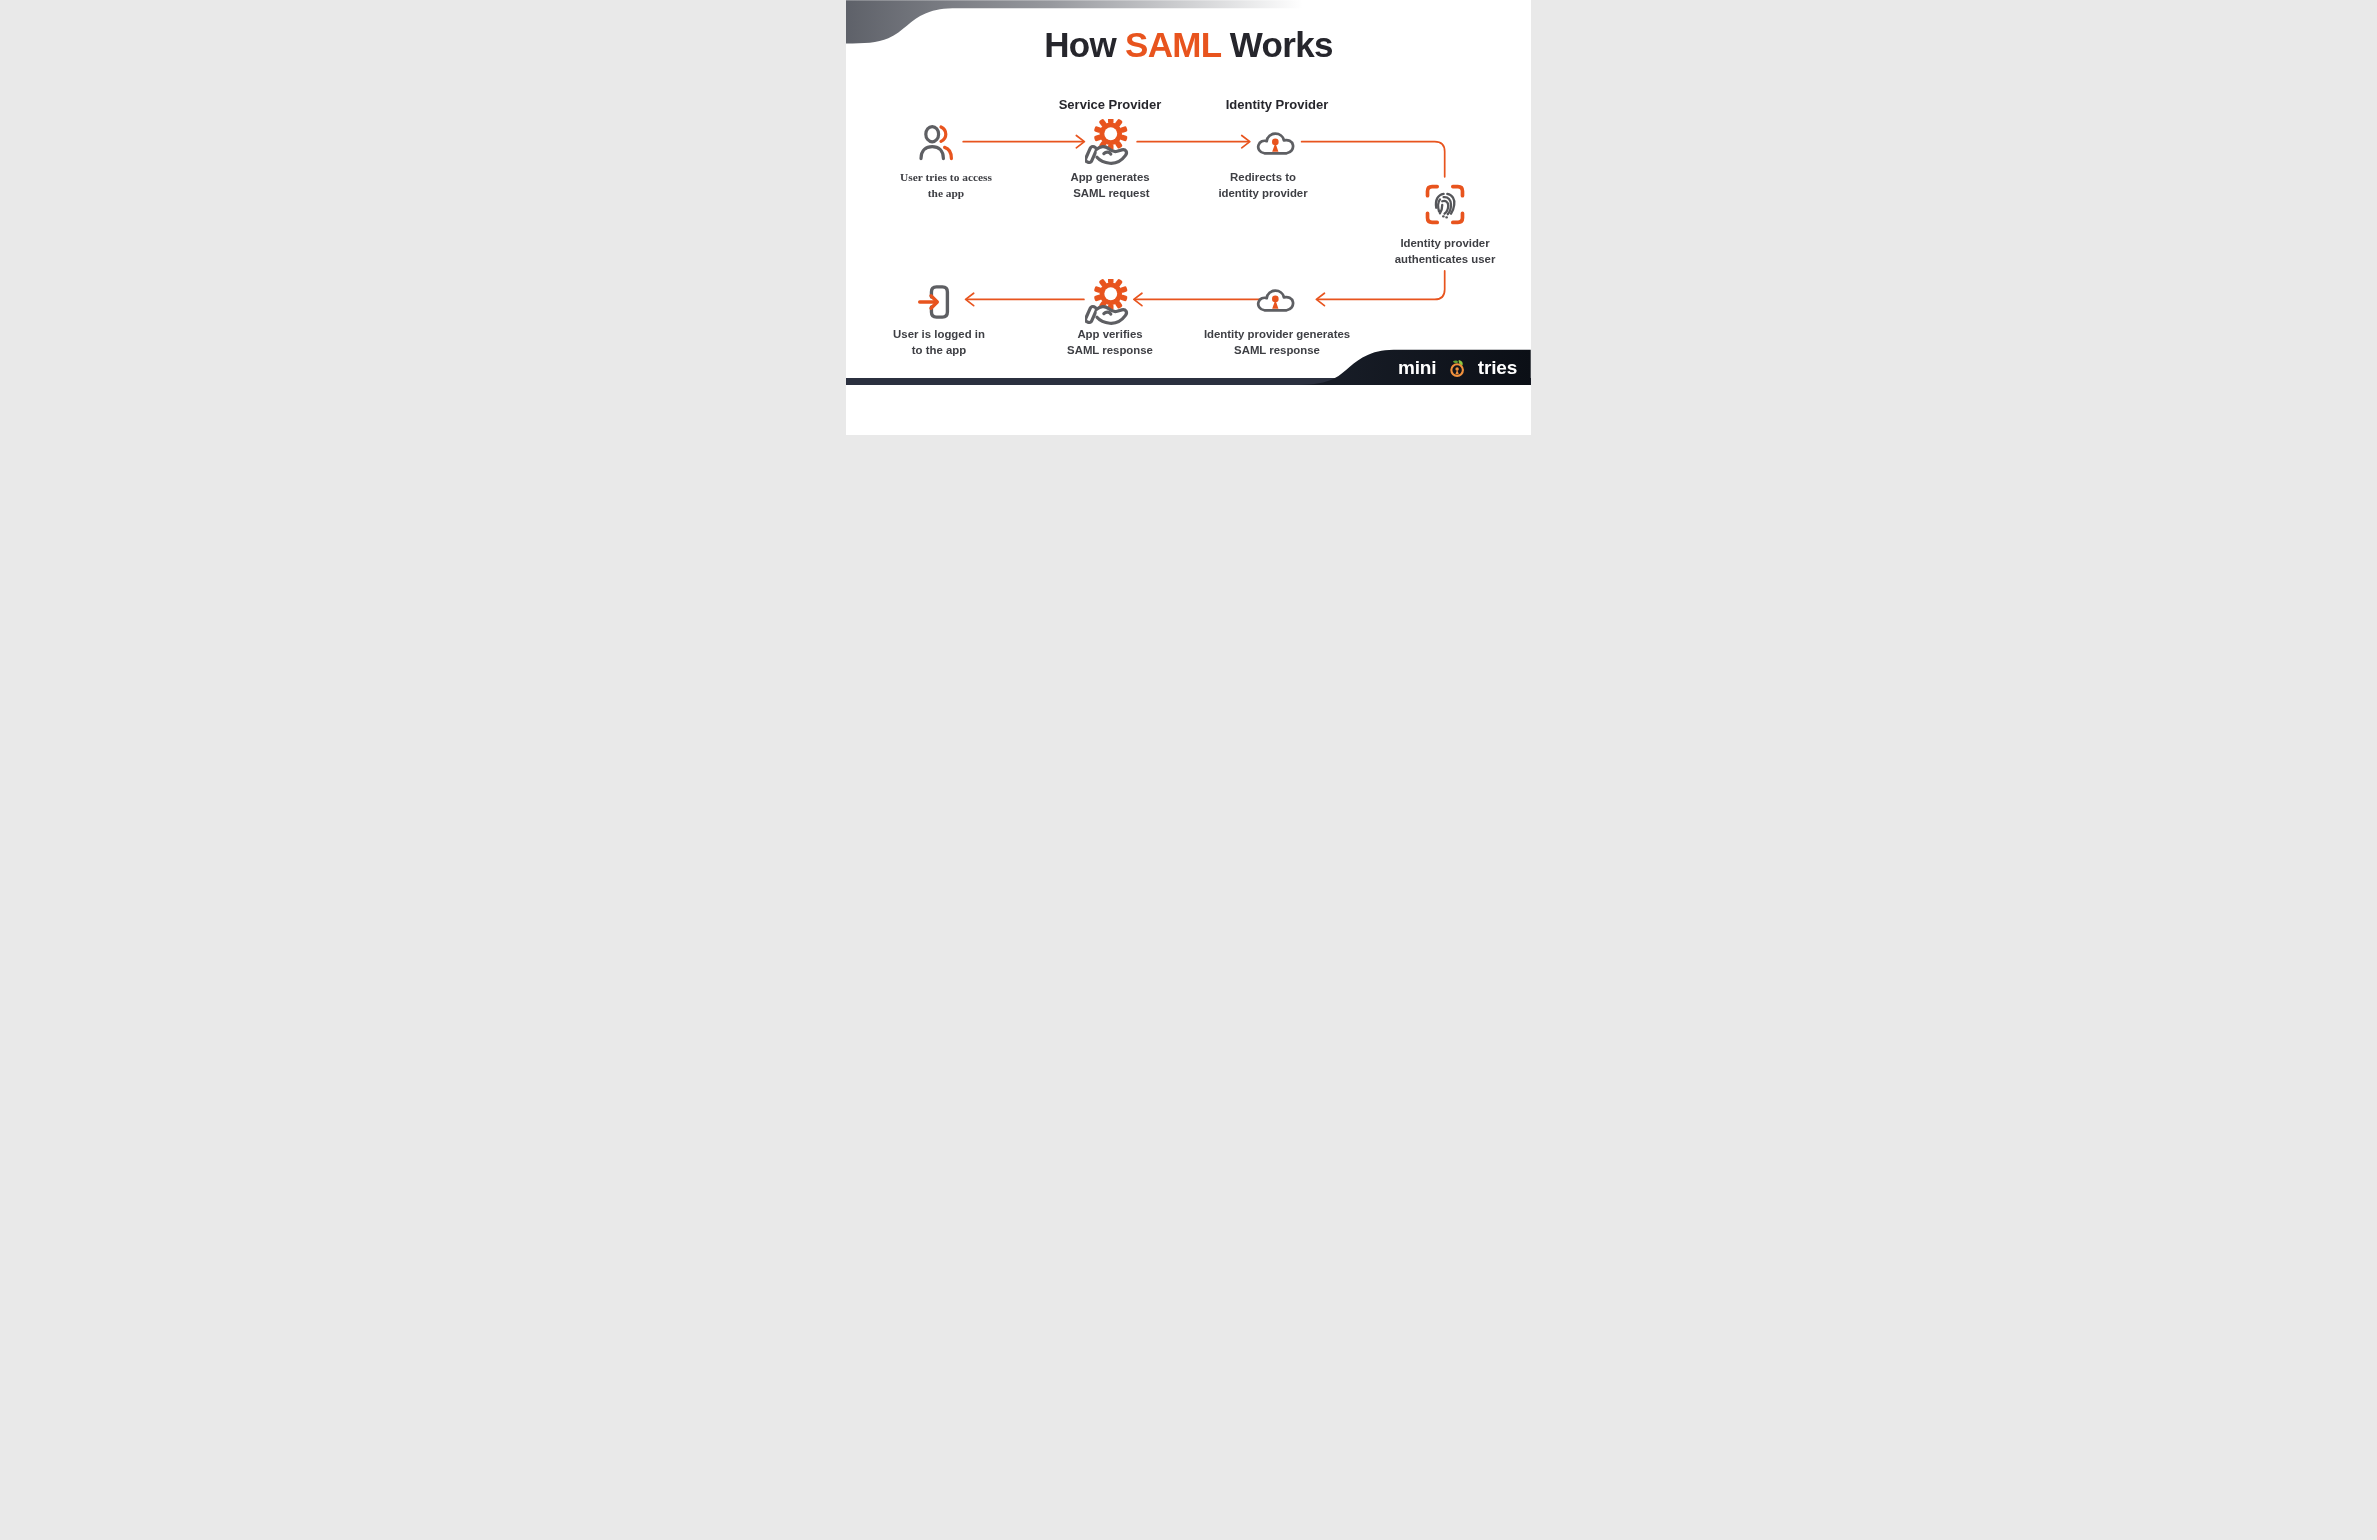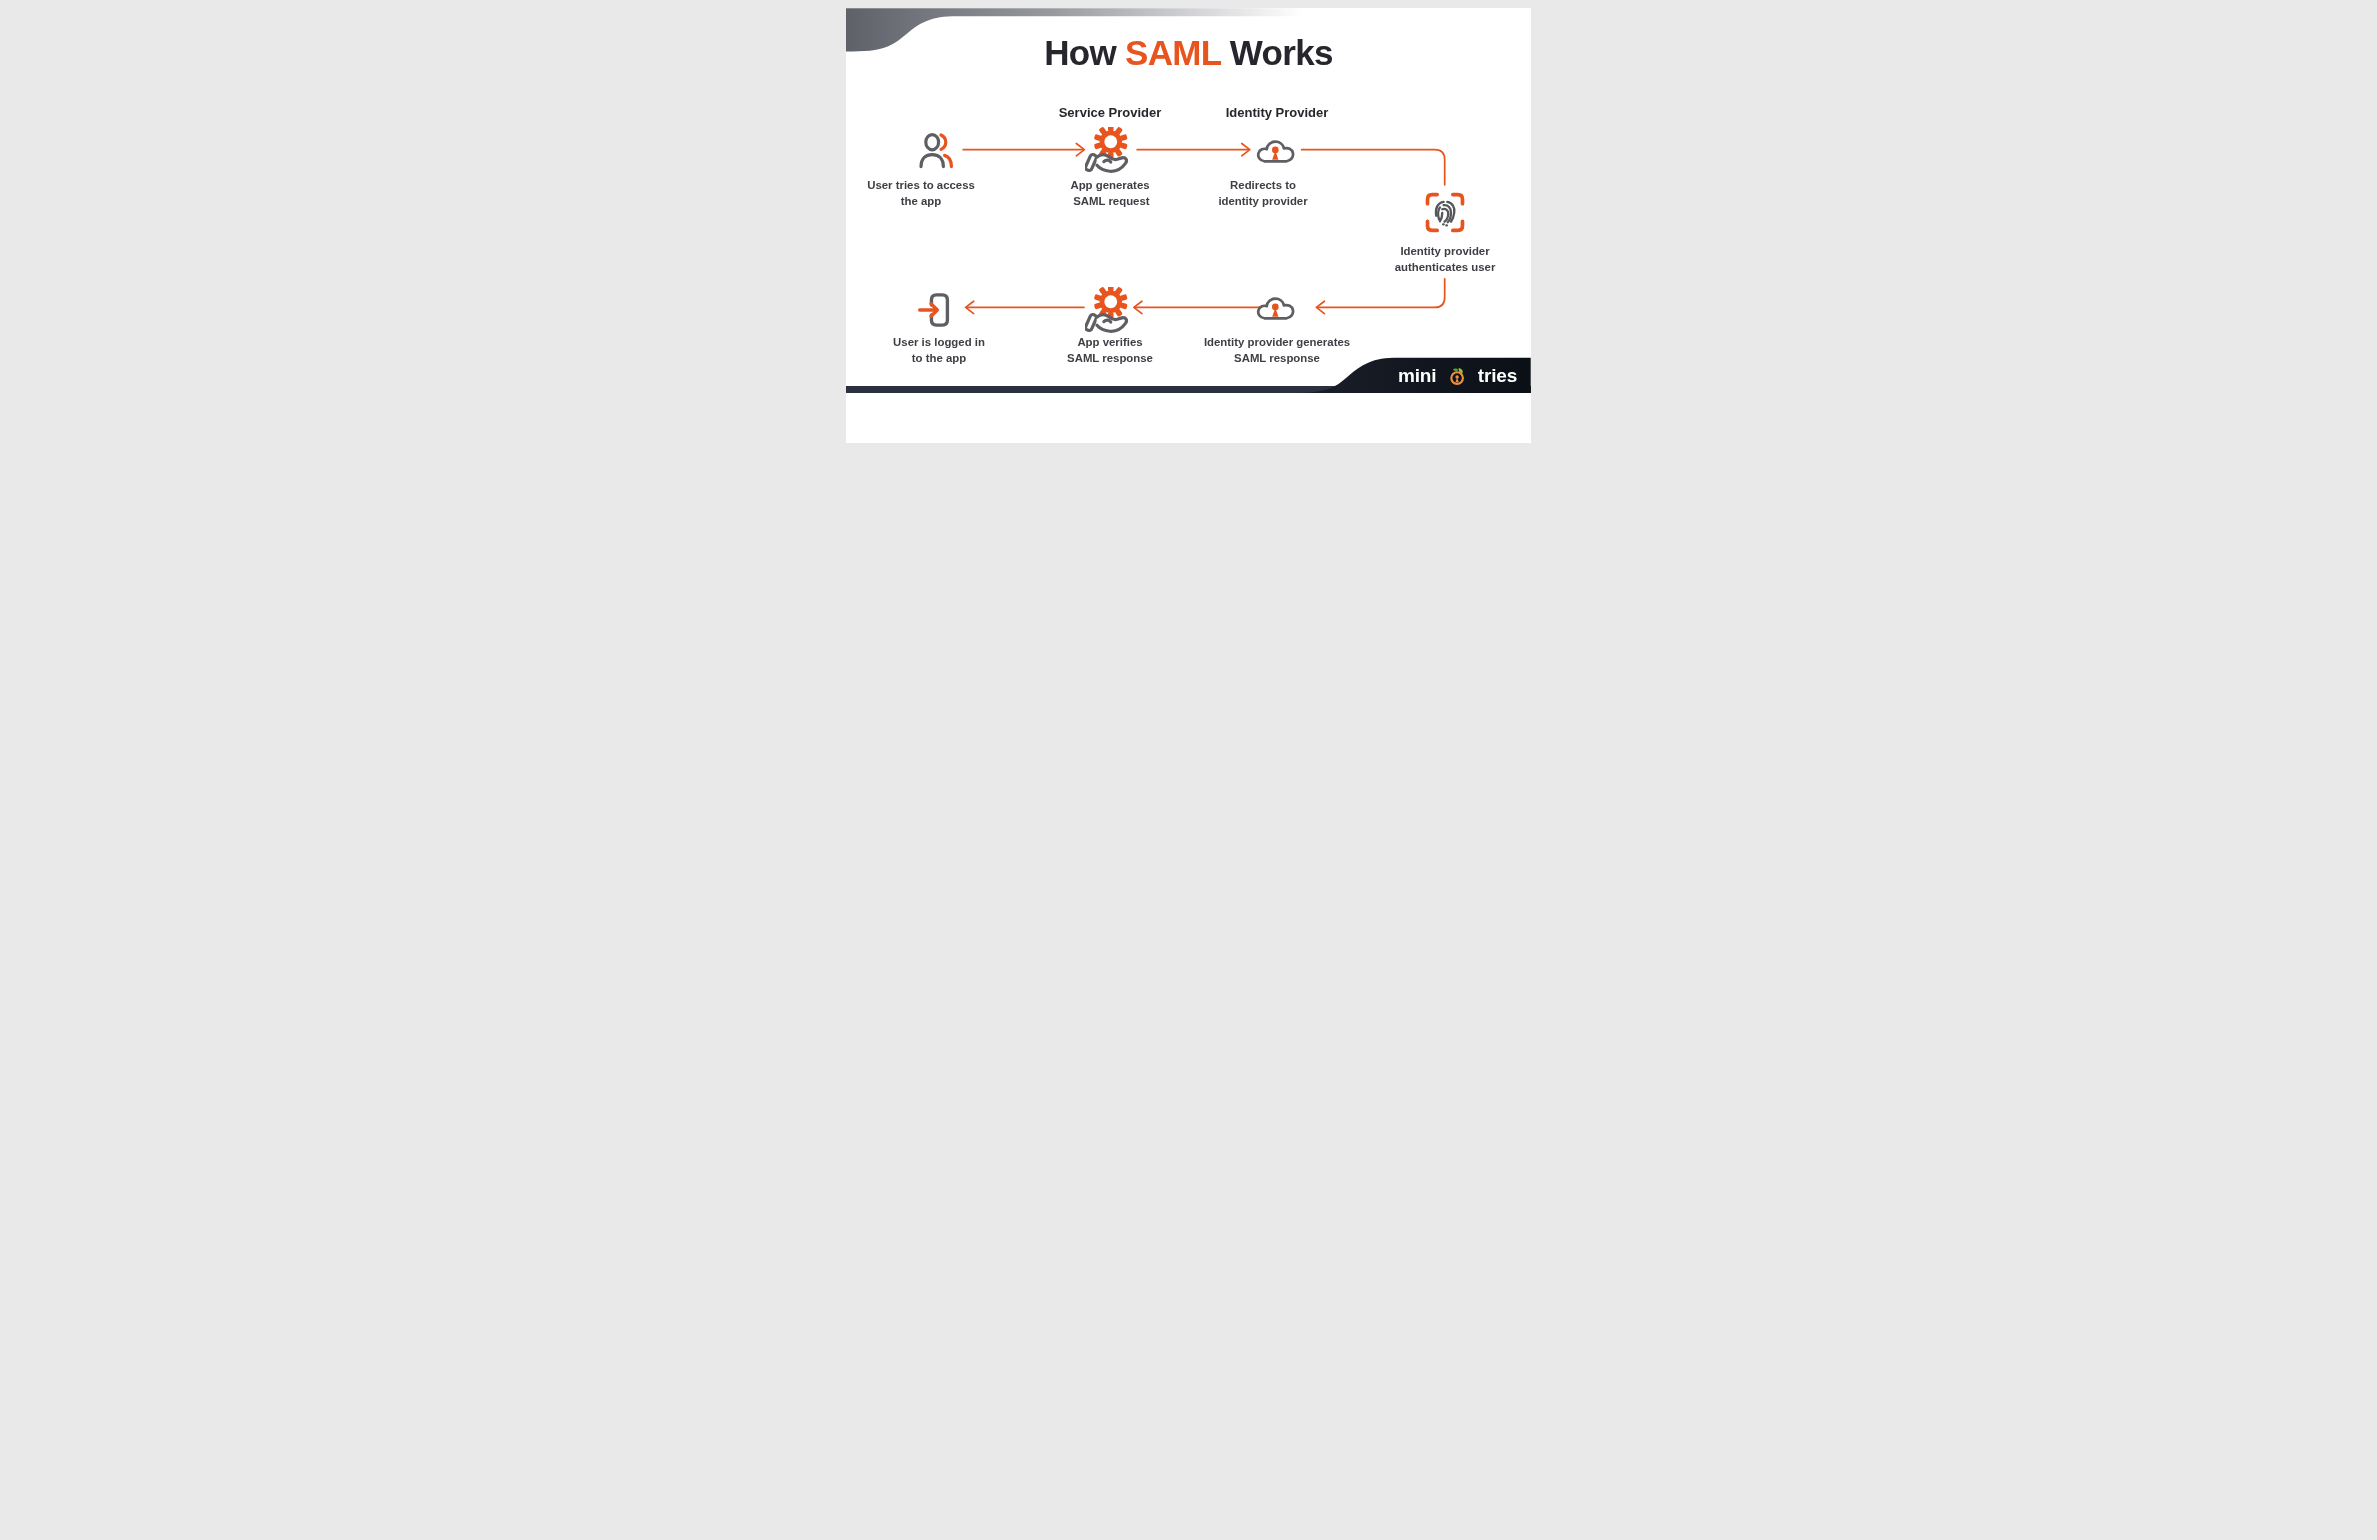--- a/index.html
+++ b/index.html
@@ -1,17 +1,17 @@
 <!DOCTYPE html>
 <html style="font-size:7.6px"><head>
 <meta charset="utf-8">
 <style>
   html,body{margin:0;padding:0;background:#e9e9e9;}
   .stage{
-    position:relative;width:685px;height:435px;margin:8px auto;
+    position:relative;width:685px;height:435px;margin:0 auto;
     background:#ffffff;overflow:hidden;
     font-family:"Liberation Sans",sans-serif;
   }
   svg{display:block;}
   .abs{position:absolute;}
   .deco-top{left:0;top:0;}
   .deco-footer{left:0;top:0;}
   .bottom-bar{left:0;top:378px;width:685px;height:7.1px;background:#2B303F;}
   .title{
     left:0;top:25px;width:685px;text-align:center;
@@ -92,21 +92,21 @@
         <path d="M268 617 L251 630 L268 643"></path>
     </g>
   </svg>
 
   <svg class="abs" style="left:71px;top:123px;" width="40" height="40" viewBox="0 0 100 100" fill="none" stroke-linecap="round">
     <ellipse cx="38" cy="28" rx="16" ry="19" stroke="#5E5F63" stroke-width="8"></ellipse>
     <path d="M10 89 C10 68 23 59 38 59 C53 59 66 68 66 89" stroke="#5E5F63" stroke-width="8"></path>
     <path d="M60 10 C68 14 72 20 72 28 C72 36 68 42 60 46" stroke="#E8541E" stroke-width="8"></path>
     <path d="M86 89 C86 72 79 64 69 61" stroke="#E8541E" stroke-width="8"></path>
   </svg>
-  <div class="abs cap" style="left:75px;top:170px;">
+  <div class="abs cap" style="left:100px;top:170px;font-family:Liberation Serif, serif;">
     <div>User tries to access</div>
     <div>the app</div>
   </div>
 
   <svg class="abs" style="left:239px;top:119px;" width="46" height="48" viewBox="0 0 100 104">
     <g fill="#E8541E">
       <g transform="translate(56,32)">
         <rect x="-6" y="-37" width="12" height="15" rx="4"></rect>
         <rect x="-6" y="-37" width="12" height="15" rx="4" transform="rotate(36)"></rect>
         <rect x="-6" y="-37" width="12" height="15" rx="4" transform="rotate(72)"></rect>

